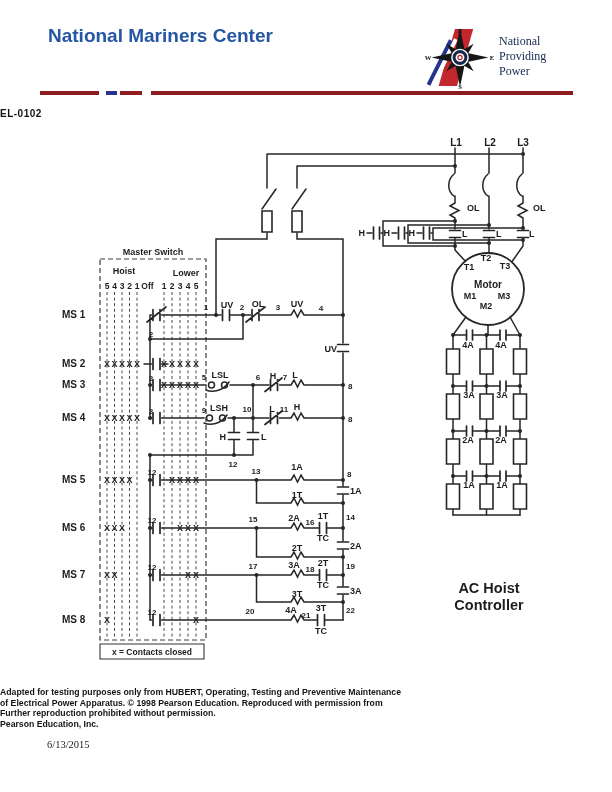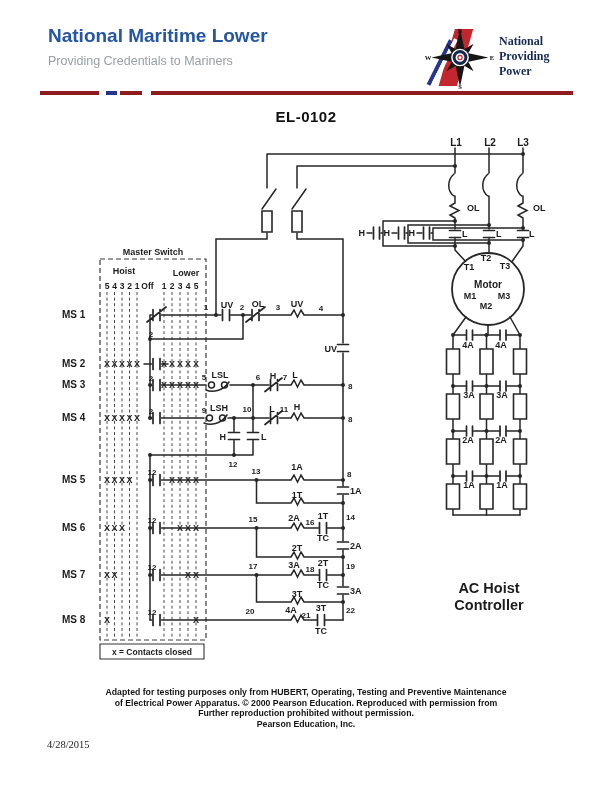--- a/index.html
+++ b/index.html
@@ -8,55 +8,54 @@
   
   .hdr-title{position:absolute;left:48px;top:25px;font-size:19px;font-weight:bold;color:var(--header-blue);}
   .hdr-sub{position:absolute;left:48px;top:54px;font-size:12.5px;color:var(--subtitle-gray);}
   .rule{position:absolute;left:40px;top:91px;width:533px;height:3.6px;display:flex;}
   .rule span{height:100%;}
   .rule .r{background:var(--rule-red);}
   .rule .g{background:transparent;}
   .rule .b{background:var(--rule-blue);}
   .logo{position:absolute;left:424px;top:26px;width:72px;height:63px;}
   .logo-text{position:absolute;left:499px;top:34px;font-family:"Liberation Serif",serif;
-             font-size:12px;color:var(--logo-navy);line-height:15px;font-weight:bold;}
-  .doc-title{position:absolute;left:0;right:0;top:108px;text-align:center;
-             font-size:15px;font-weight:bold;color:#111;letter-spacing:.5px;}
+             font-size:12px;color:var(--logo-navy);line-height:15px;}
+  .doc-title{position:absolute;left:0;right:0;top:108px;text-align:left;
+             font-size:10px;font-weight:bold;color:#111;letter-spacing:.5px;}
   
   .schematic{position:absolute;left:0;top:0;width:612px;height:792px;}
   .schematic path, .schematic line, .schematic rect, .schematic circle, .schematic polygon
       {vector-effect:non-scaling-stroke;}
   .wire{stroke:var(--ink);stroke-width:1.5;fill:none;stroke-linecap:round;}
   .plate{stroke:var(--ink);stroke-width:1.7;fill:none;stroke-linecap:round;}
   .boxd{stroke:#3a3a3a;stroke-width:1.2;fill:none;stroke-dasharray:5,3;}
   .cold{stroke:#4a4a4a;stroke-width:1;fill:none;stroke-dasharray:3,2.6;}
   .res{stroke:var(--ink);stroke-width:1.6;fill:#ffffff;}
   .dot{fill:var(--ink);}
   .mot{stroke:var(--ink);stroke-width:1.8;fill:#ffffff;}
   .schematic text{font-family:"Liberation Sans",sans-serif;fill:#1c1c1c;}
   .n8{font-size:8px;font-weight:bold;}
   .b85{font-size:8.5px;font-weight:bold;}
   .b9{font-size:9px;font-weight:bold;}
   .bx{font-size:9px;font-weight:bold;}
   .b10{font-size:10px;font-weight:bold;}
   .b15{font-size:14.5px;font-weight:bold;}
   .lg{font-family:"Liberation Serif",serif;font-size:6.5px;font-weight:bold;fill:#111;}
   
-  .footer{position:absolute;left:0;right:0;top:687px;text-align:center;
+  .footer{position:absolute;left:0;right:0;top:687px;
           font-size:8.7px;font-weight:bold;color:#141414;line-height:10.6px;}
   .date{position:absolute;left:47px;top:739px;font-family:"Liberation Serif",serif;
         font-size:10.5px;color:#222;}
 </style>
 </head>
 <body>
 
 <div class="page">
 
-  <div class="hdr-title">National Maritime Lower</div>
-  <div class="hdr-sub">Providing Credentials to Mariners</div>
+  <div class="hdr-title">National Mariners Center</div>
 
   <svg class="logo" viewBox="0 0 70 62">
     <polygon points="30,3 48,3 32,59 14,59" fill="#c1272d"></polygon>
     <line x1="4" y1="58" x2="26" y2="14" stroke="#27348b" stroke-width="4"></line>
     <line x1="9" y1="57" x2="31" y2="13" stroke="#ffffff" stroke-width="4"></line>
     <path d="M35,12 L39,27 L54,31 L39,35 L35,50 L31,35 L16,31 L31,27 Z" transform="rotate(45 35 31)" fill="#161616"></path>
     <path d="M35,2 L40,26 L63,31 L40,36 L35,60 L30,36 L7,31 L30,26 Z" fill="#161616"></path>
     <circle cx="35" cy="31" r="8" fill="#16294f" stroke="#ffffff" stroke-width="1.4"></circle>
     <circle cx="35" cy="31" r="4.3" fill="#ffffff"></circle>
     <circle cx="35" cy="31" r="2.1" fill="none" stroke="#c1272d" stroke-width="1.2"></circle>
@@ -406,19 +405,19 @@
         <text x="501" y="443" class="b9" text-anchor="middle">2A</text>
         <text x="469" y="488" class="b9" text-anchor="middle">1A</text>
         <text x="502" y="488" class="b9" text-anchor="middle">1A</text>
         <text x="489" y="593" class="b15" text-anchor="middle">AC Hoist</text>
         <text x="489" y="610" class="b15" text-anchor="middle">Controller</text>
       </g>
   </svg>
 
   <div class="footer">
     <div>Adapted for testing purposes only from HUBERT, Operating, Testing and Preventive Maintenance</div>
-    <div>of Electrical Power Apparatus. © 2000 Pearson Education. Reproduced with permission from</div>
+    <div>of Electrical Power Apparatus. © 1998 Pearson Education. Reproduced with permission from</div>
     <div>Further reproduction prohibited without permission.</div>
     <div>Pearson Education, Inc.</div>
   </div>
-  <div class="date">4/28/2015</div>
+  <div class="date">6/13/2015</div>
 
 </div>
 
 </body></html>

